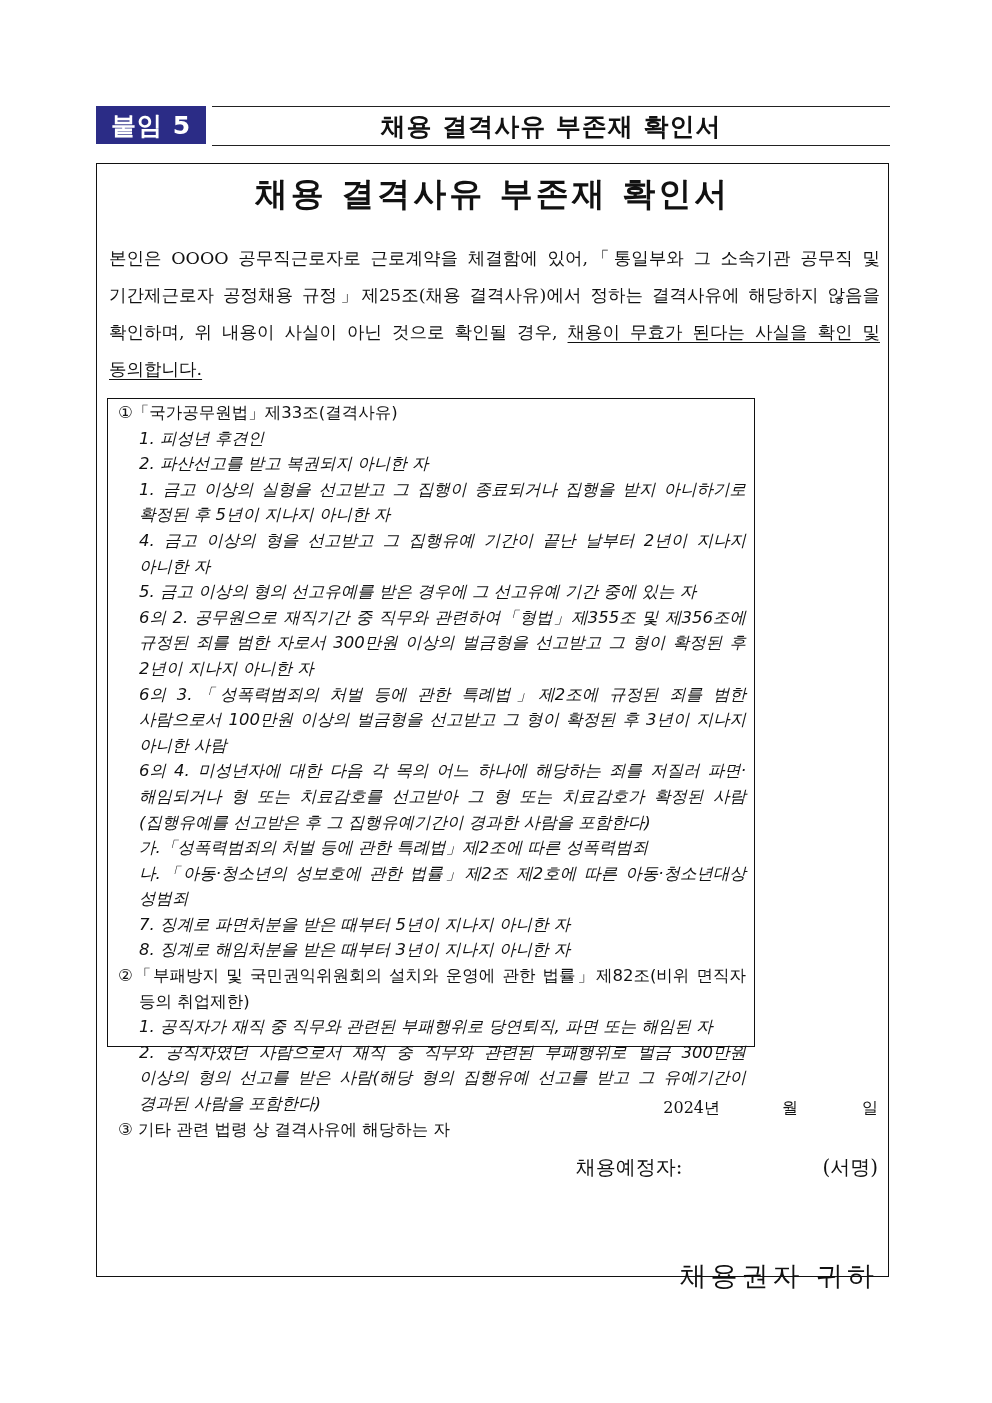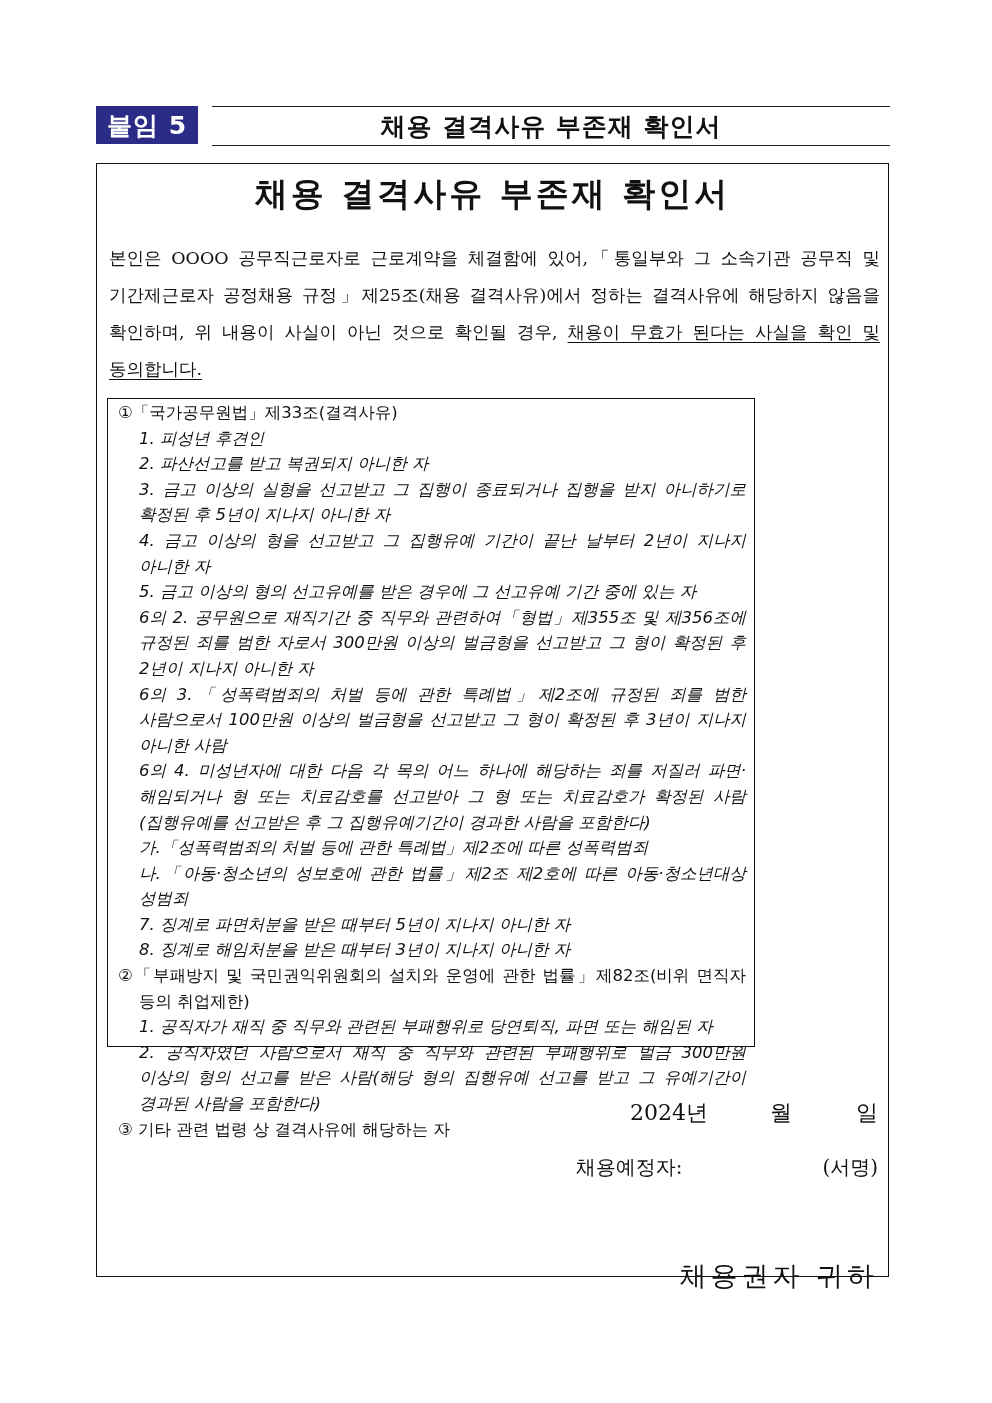--- a/index.html
+++ b/index.html
@@ -1,18 +1,18 @@
 <!DOCTYPE html>
 <html><head>
   <meta charset="utf-8">
   <style>
     html, body { margin: 0; padding: 0; background: #ffffff; }
     body { width: 992px; height: 1403px; position: relative; font-family: "DejaVu Sans", sans-serif; color: #111; }
     .badge {
-      position: absolute; left: 96px; top: 106px; width: 102px; height: 38px;
+      position: absolute; left: 96px; top: 106px; width: 110px; height: 38px;
       background: #2b2c86; color: #fff; font-weight: bold; font-size: 25px;
       display: flex; align-items: center; justify-content: center; letter-spacing: 1px;
     }
     .header-title-wrap {
       position: absolute; left: 212px; top: 106px; width: 678px; height: 38px;
       border-top: 1.5px solid #222; border-bottom: 1.5px solid #222;
       display: flex; align-items: center; justify-content: center;
     }
     .header-title { font-size: 25px; font-weight: bold; letter-spacing: 1px; }
     .outer-box {
@@ -30,21 +30,21 @@
     }
     .intro .u { text-decoration: underline; text-underline-offset: 4px; }
     .inner-box {
       position: absolute; left: 10px; top: 234px; width: 648px; height: 649px;
       border: 1.2px solid #111; box-sizing: border-box; padding: 1px 8px 0 10px;
     }
     .line { font-size: 16.5px; line-height: 25.6px; text-align: justify; word-break: keep-all; }
     .sec { padding-left: 0; }
     .item { padding-left: 21px; font-style: italic; }
     .sign-area { position: absolute; right: 10px; font-family: "DejaVu Serif", serif; }
-    .date-line { top: 934px; font-size: 22px; display: flex; gap: 2px; margin-left: 28px; }
+    .date-line { top: 934px; font-size: 16px; display: flex; gap: 2px; margin-left: 28px; }
     .date-line span { display: inline-block; }
     .signer-line { top: 990px; font-size: 20px; display: flex; }
     .recipient { top: 1094px; font-size: 27px; letter-spacing: 4px; }
   </style>
 </head>
 <body>
 
 <div class="badge">붙임 5</div>
 <div class="header-title-wrap">
   <span class="header-title">채용 결격사유 부존재 확인서</span>
@@ -54,21 +54,21 @@
   <div class="doc-title">채용 결격사유 부존재 확인서</div>
 
   <div class="intro">
     <span> 본인은 OOOO 공무직근로자로 근로계약을 체결함에 있어,「통일부와 그 소속기관 공무직 및 기간제근로자 공정채용 규정」제25조(채용 결격사유)에서 정하는 결격사유에 해당하지 않음을 확인하며, 위 내용이 사실이 아닌 것으로 확인될 경우, </span><span class="u">채용이 무효가 된다는 사실을 확인 및 동의합니다.</span>
   </div>
 
   <div class="inner-box">
     <div class="line sec">①「국가공무원법」제33조(결격사유)</div>
     <div class="line item">1. 피성년 후견인</div>
     <div class="line item">2. 파산선고를 받고 복권되지 아니한 자</div>
-    <div class="line item">3. 금고 이상의 실형을 선고받고 그 집행이 종료되거나 집행을 받지 아니하기로 확정된 후 5년이 지나지 아니한 자</div>
+    <div class="line item">1. 금고 이상의 실형을 선고받고 그 집행이 종료되거나 집행을 받지 아니하기로 확정된 후 5년이 지나지 아니한 자</div>
     <div class="line item">4. 금고 이상의 형을 선고받고 그 집행유예 기간이 끝난 날부터 2년이 지나지 아니한 자</div>
     <div class="line item">5. 금고 이상의 형의 선고유예를 받은 경우에 그 선고유예 기간 중에 있는 자</div>
     <div class="line item">6의 2. 공무원으로 재직기간 중 직무와 관련하여「형법」제355조 및 제356조에 규정된 죄를 범한 자로서 300만원 이상의 벌금형을 선고받고 그 형이 확정된 후 2년이 지나지 아니한 자</div>
     <div class="line item">6의 3.「성폭력범죄의 처벌 등에 관한 특례법」제2조에 규정된 죄를 범한 사람으로서 100만원 이상의 벌금형을 선고받고 그 형이 확정된 후 3년이 지나지 아니한 사람</div>
     <div class="line item">6의 4. 미성년자에 대한 다음 각 목의 어느 하나에 해당하는 죄를 저질러 파면·해임되거나 형 또는 치료감호를 선고받아 그 형 또는 치료감호가 확정된 사람(집행유예를 선고받은 후 그 집행유예기간이 경과한 사람을 포함한다)</div>
     <div class="line item">가.「성폭력범죄의 처벌 등에 관한 특례법」제2조에 따른 성폭력범죄</div>
     <div class="line item">나.「아동·청소년의 성보호에 관한 법률」제2조 제2호에 따른 아동·청소년대상 성범죄</div>
     <div class="line item">7. 징계로 파면처분을 받은 때부터 5년이 지나지 아니한 자</div>
     <div class="line item">8. 징계로 해임처분을 받은 때부터 3년이 지나지 아니한 자</div>
     <div class="line sec" style="padding-left:21px;text-indent:-21px;">②「부패방지 및 국민권익위원회의 설치와 운영에 관한 법률」제82조(비위 면직자 등의 취업제한)</div>

